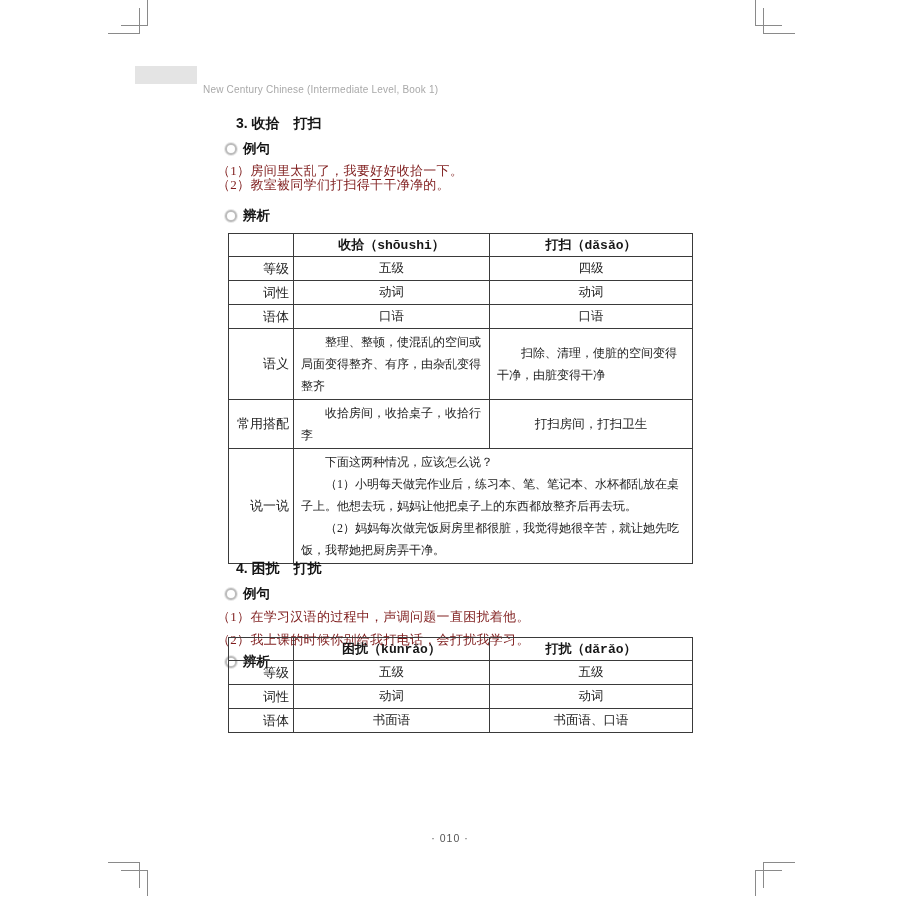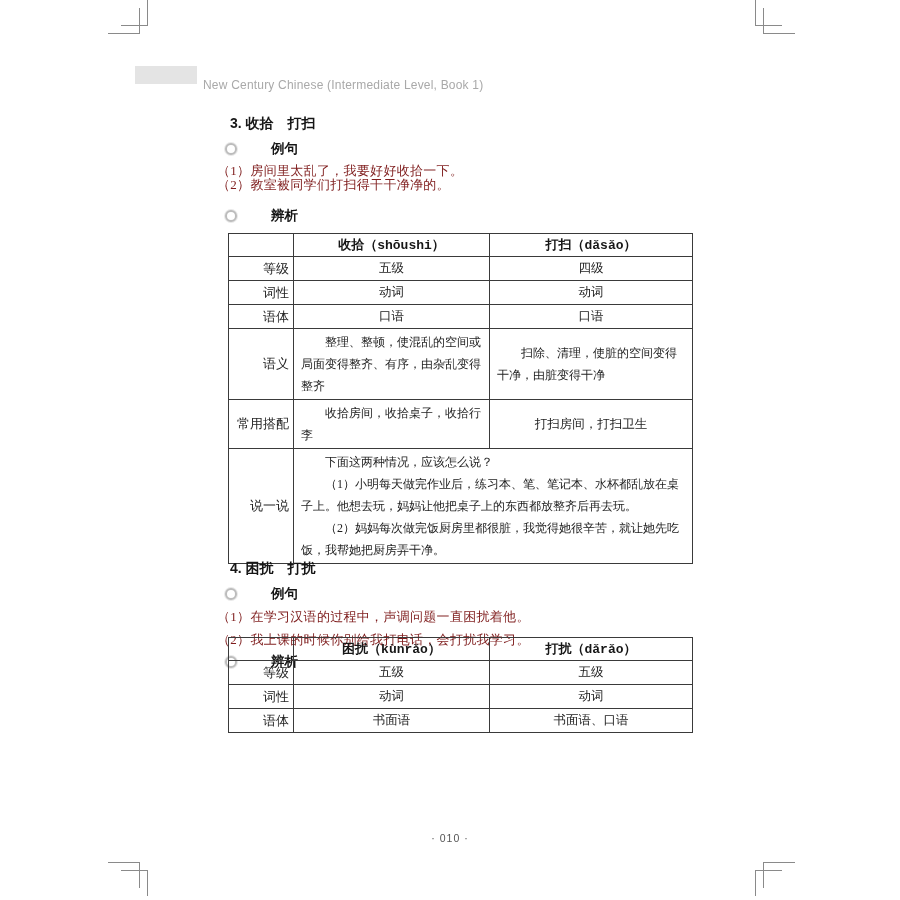--- a/index.html
+++ b/index.html
@@ -21,33 +21,33 @@
   .cm-bl1 { left: 121px; top: 870px; width: 26px; height: 25px; border-right-width: 1px; border-top-width: 1px; }
   .cm-bl2 { left: 108px; top: 862px; width: 31px; height: 25px; border-right-width: 1px; border-top-width: 1px; }
   .cm-br1 { left: 755px; top: 870px; width: 26px; height: 25px; border-left-width: 1px;  border-top-width: 1px; }
   .cm-br2 { left: 763px; top: 862px; width: 31px; height: 25px; border-left-width: 1px;  border-top-width: 1px; }
 
   
   .hdr-bar   { position: absolute; left: 135px; top: 66px; width: 62px; height: 18px; background: #e4e4e4; }
   .hdr-title { position: absolute; left: 203px; top: 59px;
                font-family: "Liberation Sans", sans-serif; font-weight: bold;
                font-size: 13.5px; color: #3a3a3a; letter-spacing: 0.5px; }
-  .hdr-sub   { position: absolute; left: 203px; top: 78px;
+  .hdr-sub   { position: absolute; left: 203px; top: 84px;
                font-family: "Liberation Sans", sans-serif;
-               font-size: 12px; color: #a9a9a9; letter-spacing: 0.2px; }
+               font-size: 10px; color: #a9a9a9; letter-spacing: 0.2px; }
 
   
-  .sec-heading { position: absolute; left: 230px;
+  .sec-heading { position: absolute; left: 236px;
                  font-family: "Liberation Sans", sans-serif; font-weight: bold;
                  font-size: 14px; color: #161616; }
   .bullet-row  { position: absolute; left: 225px; display: flex; align-items: center; }
   .ring        { display: inline-block; width: 8px; height: 8px; border: 2px solid #bcbcbc;
                  border-radius: 50%; background: #fff; margin-right: 6px; box-shadow: 0 0 0 1px #e8e8e8; }
   .bullet-label{ font-family: "Liberation Sans", sans-serif; font-weight: bold;
-                 font-size: 13.5px; color: #161616; margin-left: 28px; }
+                 font-size: 13.5px; color: #161616; }
   .example     { position: absolute; left: 217px; font-size: 13px; color: #7f1d1d;
                  letter-spacing: 0.3px; white-space: nowrap; }
 
   
   .cmp-table { position: absolute; left: 228px; width: 455px;
                border-collapse: collapse; table-layout: fixed; }
   .cmp-table td { border: 1px solid #3a3a3a; vertical-align: middle; overflow: hidden; }
   .col-label { width: 62px; }
   .col-a     { width: 193px; }
   .col-b     { width: 200px; }

